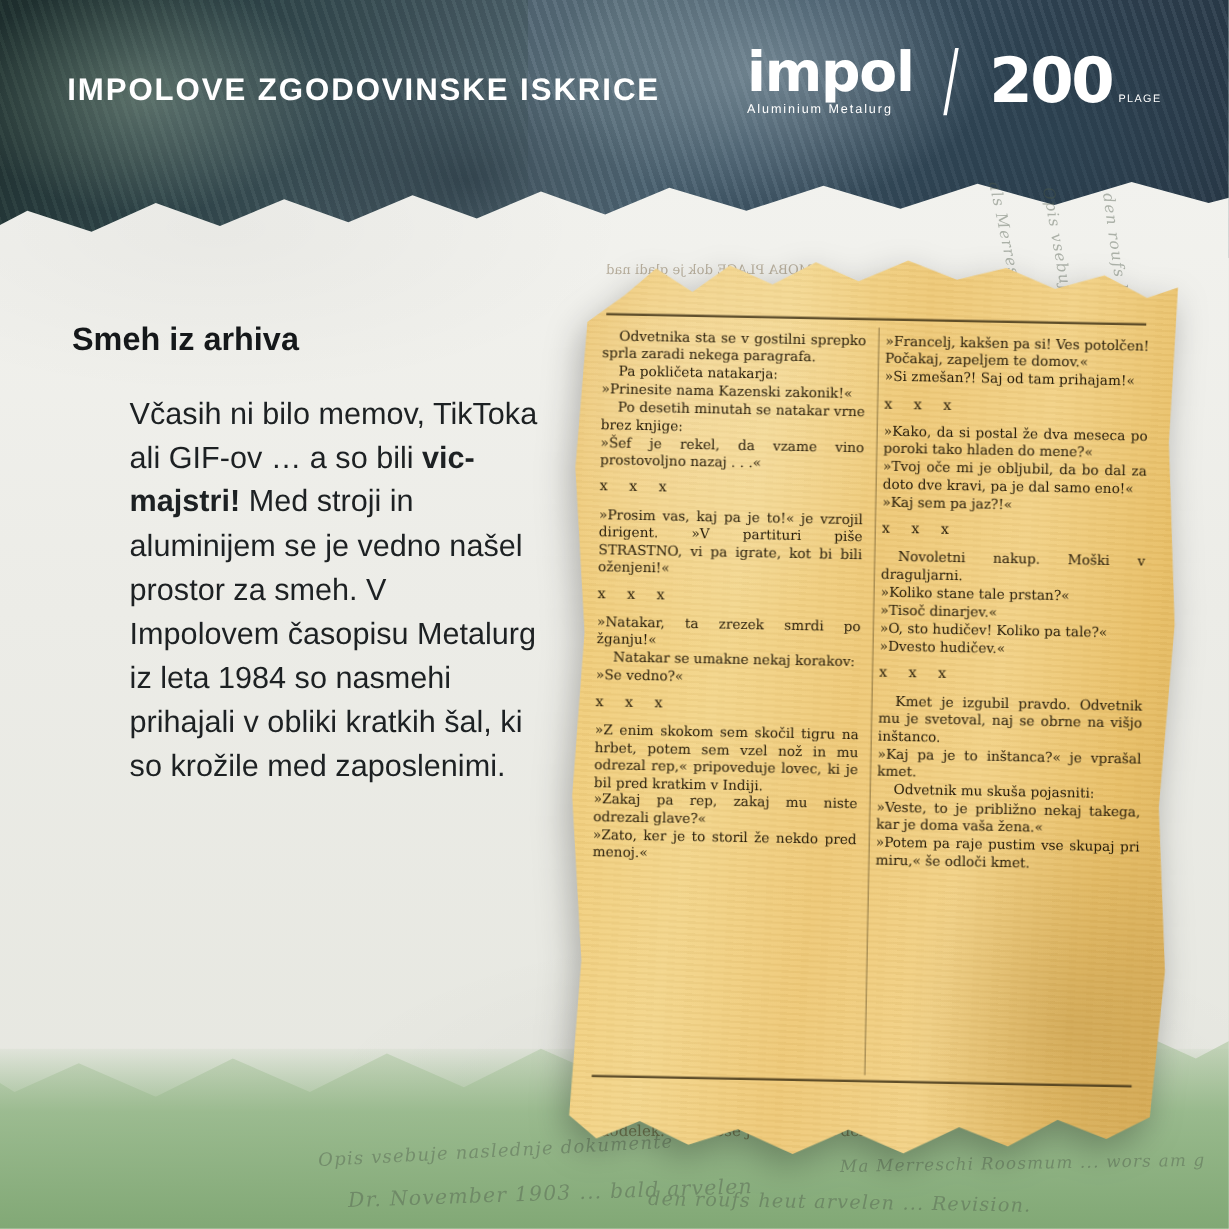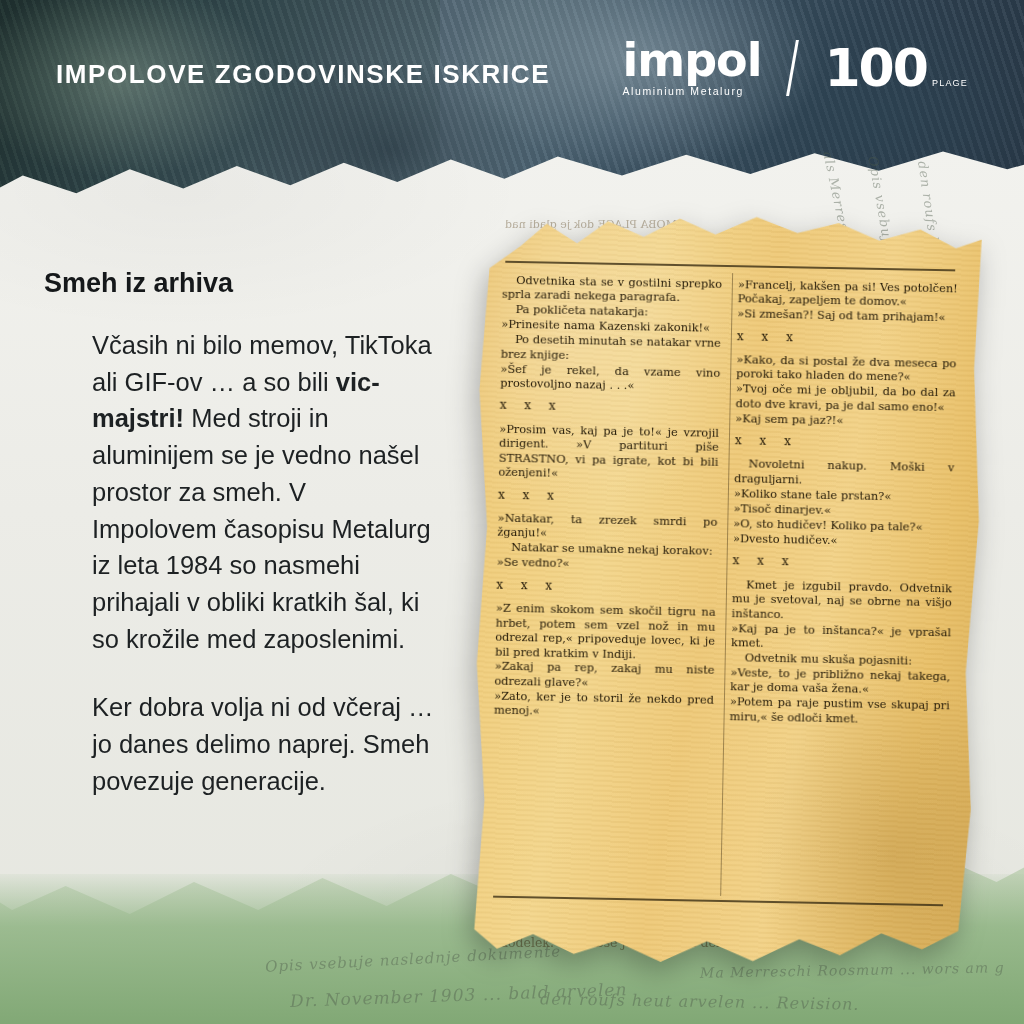--- a/index.html
+++ b/index.html
@@ -112,21 +112,21 @@
   .logo-200 .num {
     font-size: 52px; font-weight: bold; letter-spacing: -2px;
     font-family: "DejaVu Sans", sans-serif;
   }
   .logo-200 .years {
     font-size: 9px; letter-spacing: 1.2px;
   }
 
   
   .left-col {
-    position: absolute; left: 44px; top: 268px; width: 390px;
+    position: absolute; left: 60px; top: 268px; width: 390px;
     color: #1d2021;
   }
   .subhead {
     font-size: 27px; font-weight: bold; margin-bottom: 28px;
     color: #15181a;
   }
   .body-text {
     font-size: 25.5px; line-height: 1.44; color: #1d2123; font-weight: 300; margin-left: 48px;
   }
   .body-text b { font-weight: bold; }
@@ -231,30 +231,29 @@
 
   <div class="headline">IMPOLOVE ZGODOVINSKE ISKRICE</div>
 
   <div class="logo-wrap">
     <div>
       <div class="logo-impol">impol</div>
       <div class="logo-sub">Aluminium Metalurg</div>
     </div>
     <div class="logo-divider"></div>
     <div class="logo-200">
-      <span class="num">100</span>
+      <span class="num">200</span>
       <span class="years">PLAGE</span>
     </div>
   </div>
 
   <div class="left-col">
     <div class="subhead">Smeh iz arhiva</div>
     <div class="body-text">
       <span>Včasih ni bilo memov, TikToka ali GIF-ov … a so bili </span><b>vic-majstri!</b><span> Med stroji in aluminijem se je vedno našel prostor za smeh. V Impolovem časopisu Metalurg iz leta 1984 so nasmehi prihajali v obliki kratkih šal, ki so krožile med zaposlenimi.</span>
-      <span class="para2">Ker dobra volja ni od včeraj … jo danes delimo naprej. Smeh povezuje generacije.</span>
     </div>
   </div>
 
   <div class="ghost g1">MOBA PLAGE dok je gladi nad</div>
   <div class="ghost g2">MOBA PLAGE dok je gladi nad</div>
   <div class="ghost g3">dodelek. Se slabše je videla pri delu.</div>
 
   <div class="clipping">
     <div class="clip-paper"></div>
     <div class="clip-rule-top"></div>

